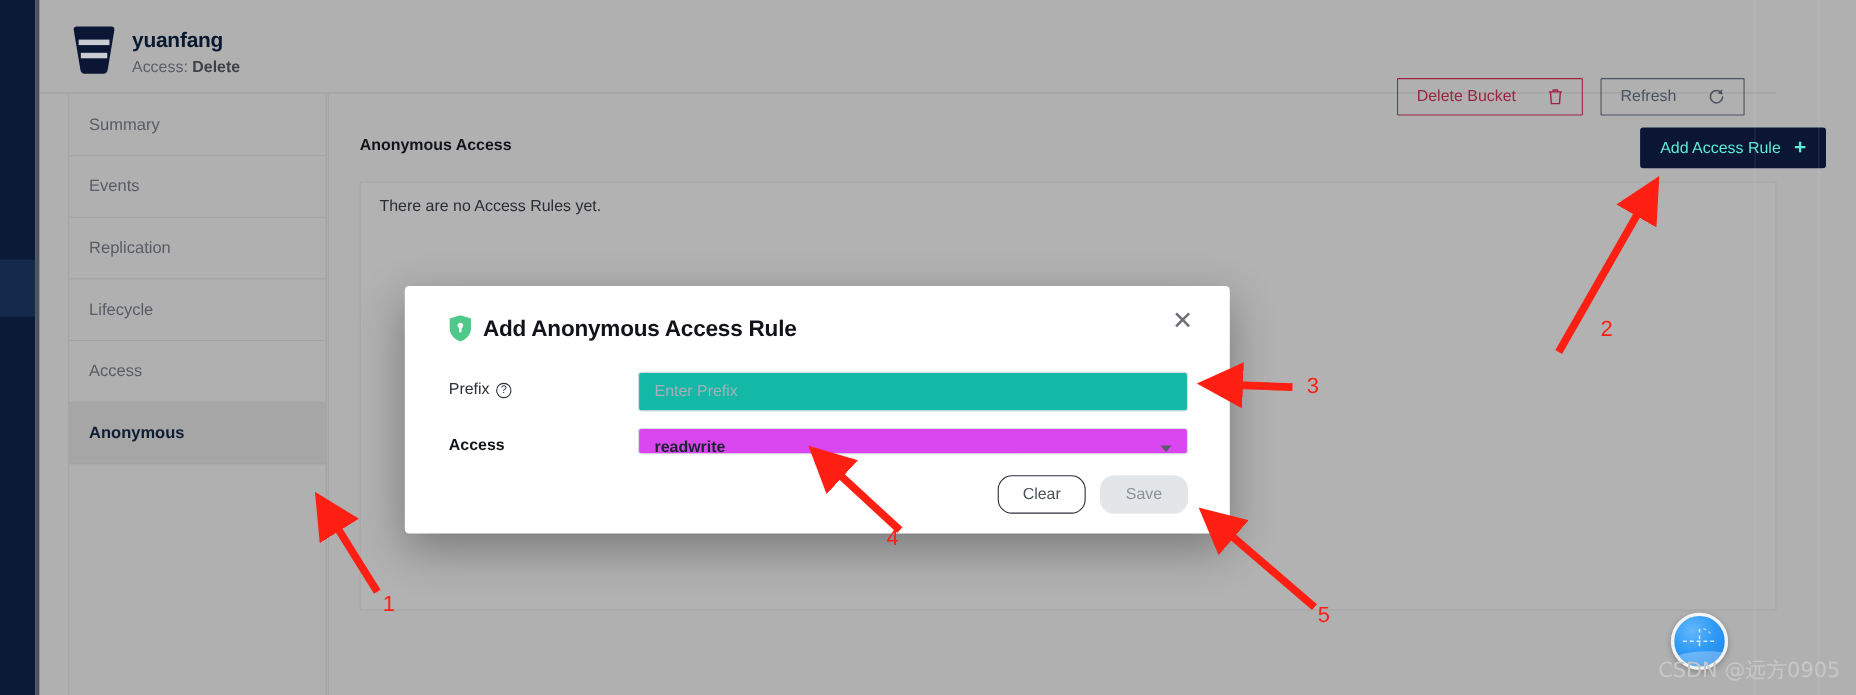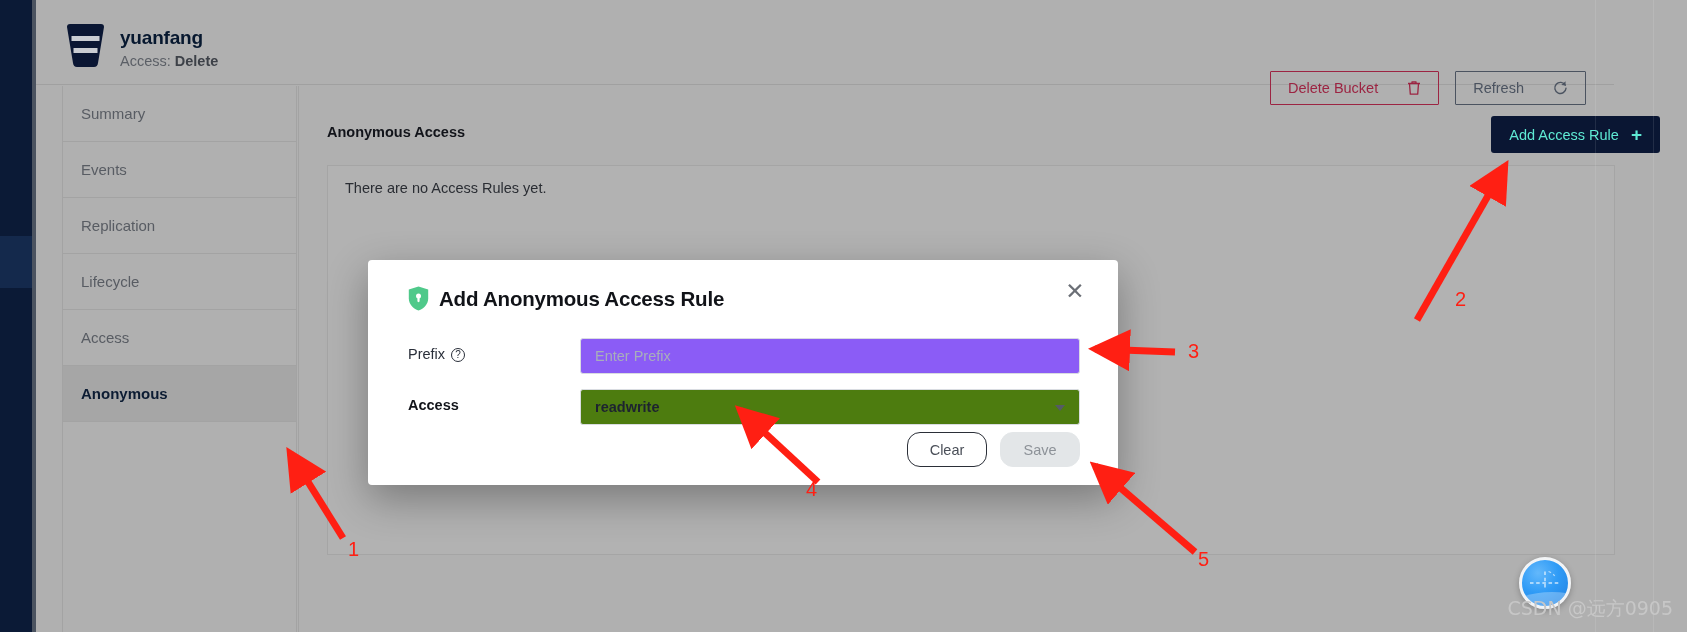--- a/index.html
+++ b/index.html
@@ -253,32 +253,32 @@
   .text-input {
     position: absolute;
     left: 212px; top: 0;
     width: 500px; height: 36px;
     border: 1px solid #d9dce1;
     border-radius: 3px;
     padding: 0 14px;
     font-size: 14.5px;
     color: #1d2330;
     font-family: "Liberation Sans", sans-serif;
-    background: #8b5cf6;
+    background: #14b8a6;
     outline: none;
   }
   .text-input::placeholder { color: #a8aebb; }
 
   .select-wrap {
     position: absolute;
     left: 212px; top: 0;
-    width: 500px; height: 36px;
+    width: 500px; height: 24px;
     border: 1px solid #d9dce1;
     border-radius: 3px;
-    background: #4d7c0f;
+    background: #d946ef;
     cursor: pointer;
   }
   .select-value {
     position: absolute;
     left: 14px; top: 9px;
     font-size: 14.5px;
     font-weight: bold;
     color: #1d2330;
   }
   .select-caret {

